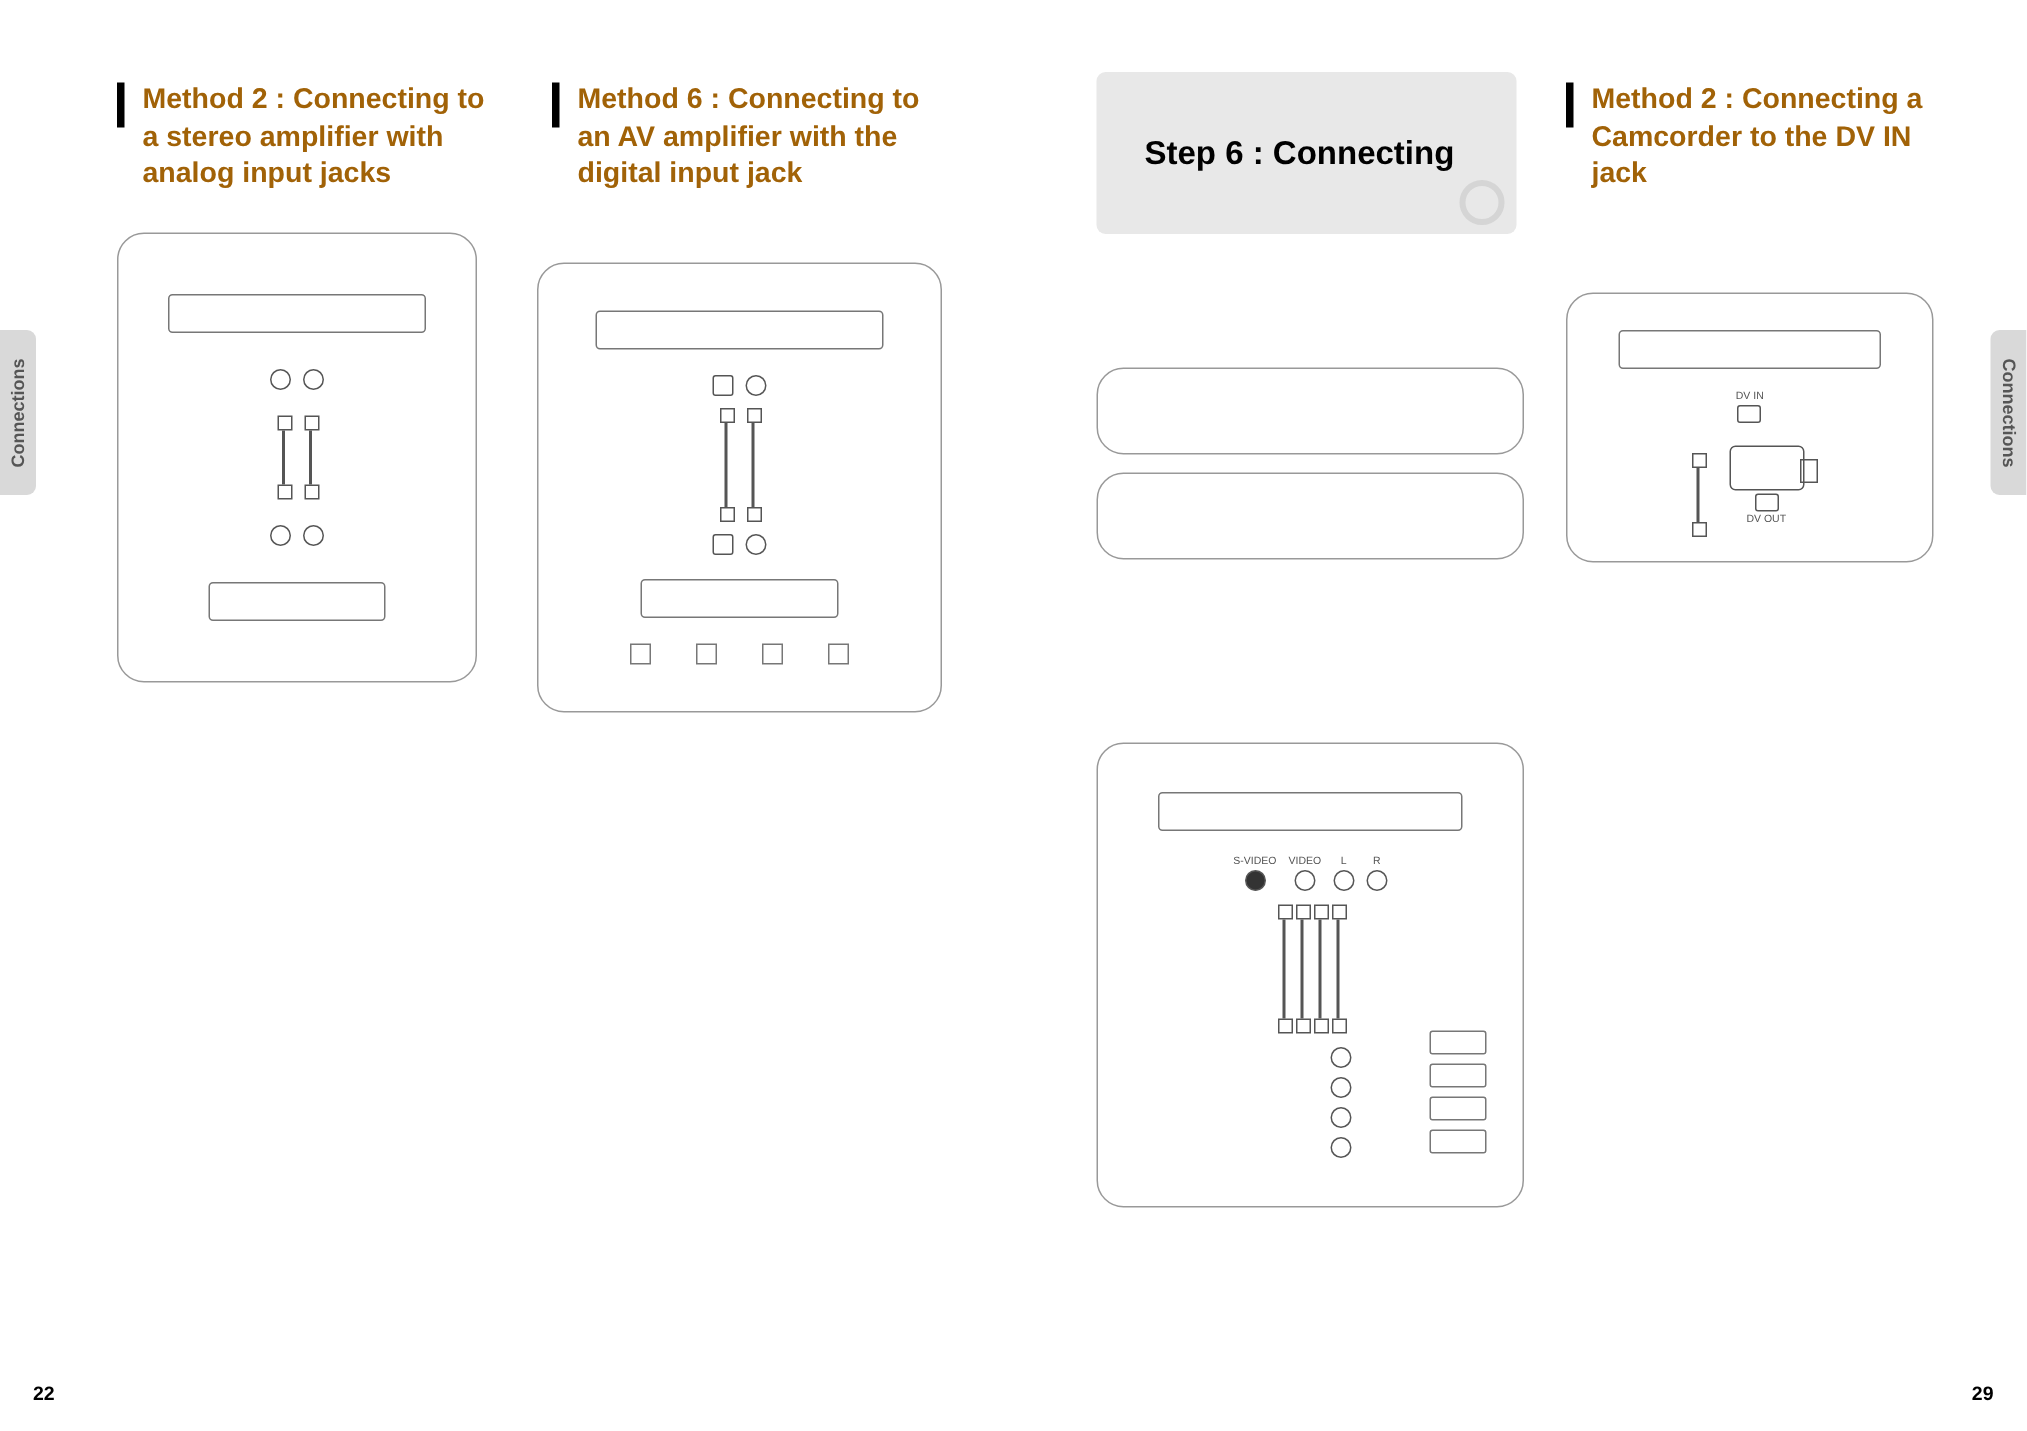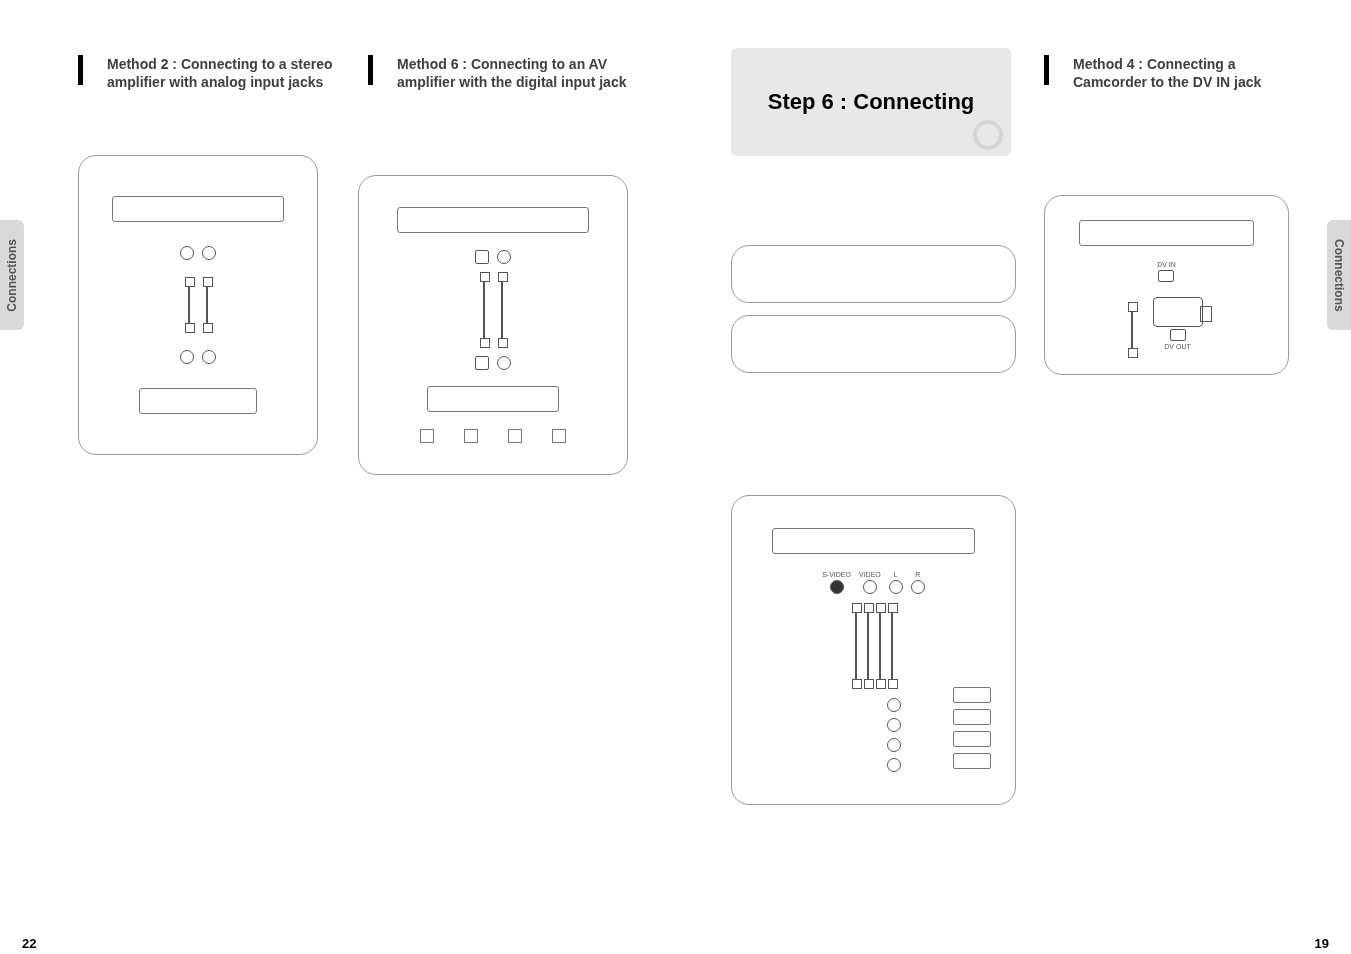--- a/index.html
+++ b/index.html
@@ -37,25 +37,25 @@
     font-size: 12px;
     font-weight: bold;
     color: #555;
   }
   .page-left .side-tab span { transform: rotate(180deg); }
 
   
   .method-heading {
     display: flex;
     align-items: flex-start;
-    gap: 24px;
-    font-size: 14px;
+    gap: 12px;
+    font-size: 19px;
     font-weight: bold;
     line-height: 1.3;
-    color: #404040;
+    color: #a16207;
   }
   .method-heading .bar {
     width: 5px;
     height: 30px;
     background: #000;
     flex-shrink: 0;
   }
   .method-heading .text { max-width: 230px; }
 
   
@@ -66,25 +66,24 @@
 
   
   .step-box {
     position: absolute;
     left: 55px;
     top: 48px;
     width: 280px;
     height: 108px;
     background: #e8e8e8;
     border-radius: 6px;
-    padding: 14px 9px;
+    padding: 14px 32px;
     display: flex;
     flex-direction: column;
     justify-content: center;
-    text-align: center;
   }
   .step-box .title { font-size: 22px; font-weight: bold; color: #000; line-height: 1.2; }
   .step-box .corner {
     position: absolute;
     right: 8px;
     bottom: 6px;
     width: 30px; height: 30px;
     border: 4px solid #c8c8c8;
     border-radius: 50%;
     opacity: 0.6;
@@ -166,21 +165,21 @@
     display: flex; flex-direction: column; gap: 6px;
     position: absolute; right: 10px; bottom: 20px;
   }
   .icon-stack .mini {
     width: 38px; height: 16px; border: 1px solid #777; border-radius: 2px;
   }
 
   
   .page-num {
     position: absolute;
-    bottom: 3px;
+    bottom: 18px;
     font-size: 13px;
     font-weight: bold;
     color: #000;
   }
   .page-left .page-num { left: 22px; }
   .page-right .page-num { right: 22px; }
 </style>
 </head>
 <body>
 
@@ -253,21 +252,21 @@
     <span>Connections</span>
   </div>
 
   <div class="step-box">
     <div class="title">Step 6 : Connecting</div>
     <div class="corner"></div>
   </div>
 
   <div class="method-heading h-m2-camcorder">
     <div class="bar"></div>
-    <div class="text">Method 4 : Connecting a Camcorder to the DV IN jack</div>
+    <div class="text">Method 2 : Connecting a Camcorder to the DV IN jack</div>
   </div>
 
   <div class="diagram-frame df-right-empty1"></div>
   <div class="diagram-frame df-right-empty2"></div>
 
 
   <div class="diagram-frame df-right-dv">
     <div class="diagram-inner">
       <div class="device-box"></div>
       <div style="display:flex;flex-direction:column;align-items:center;gap:2px;">
@@ -320,14 +319,14 @@
       </div>
       <div class="icon-stack">
         <div class="mini"></div>
         <div class="mini"></div>
         <div class="mini"></div>
         <div class="mini"></div>
       </div>
     </div>
   </div>
 
-  <div class="page-num">19</div>
+  <div class="page-num">29</div>
 </div>
 
 </body></html>

